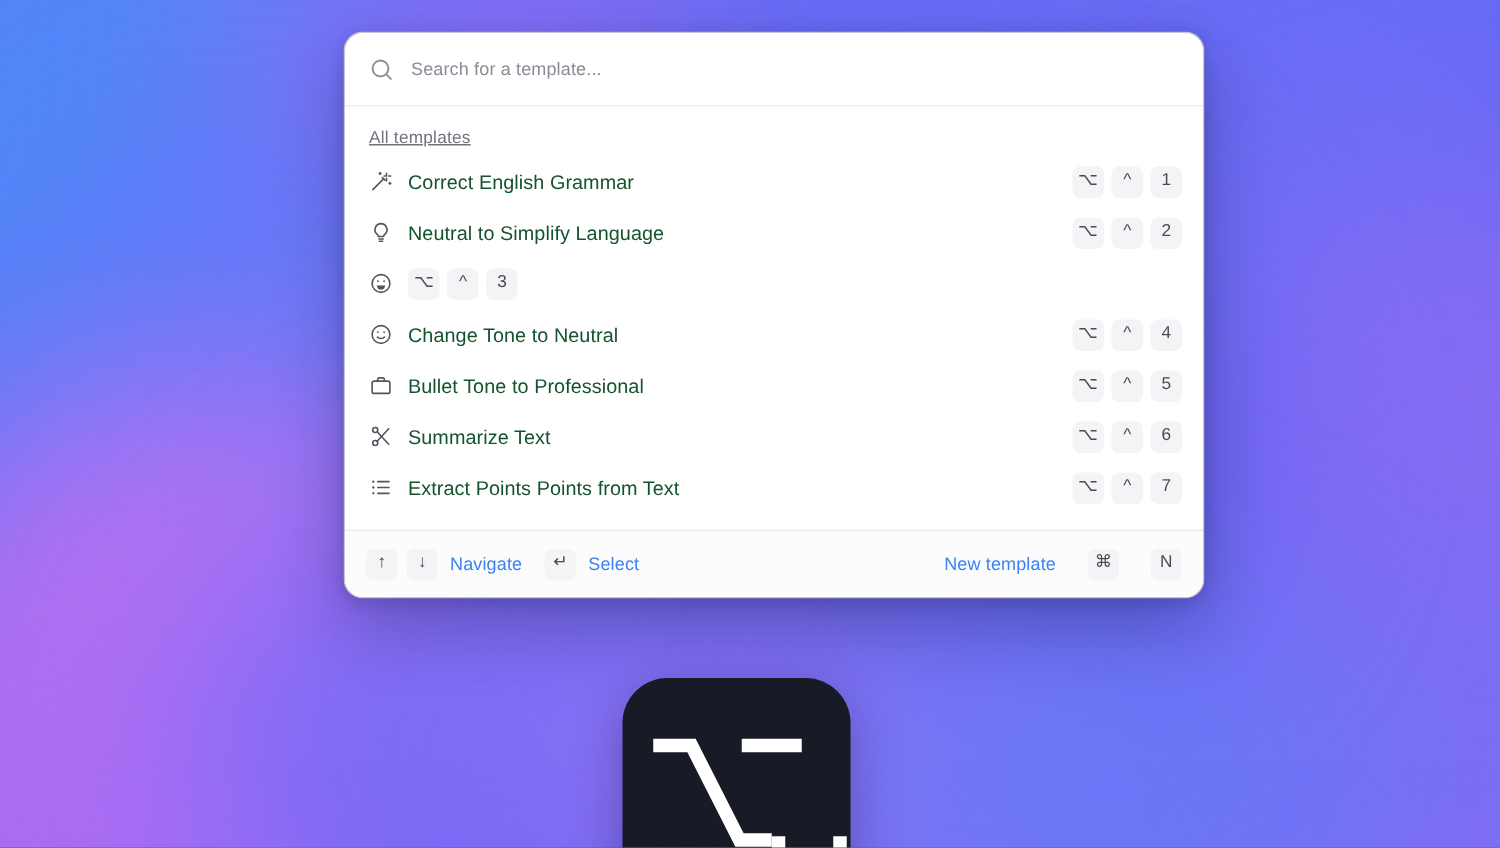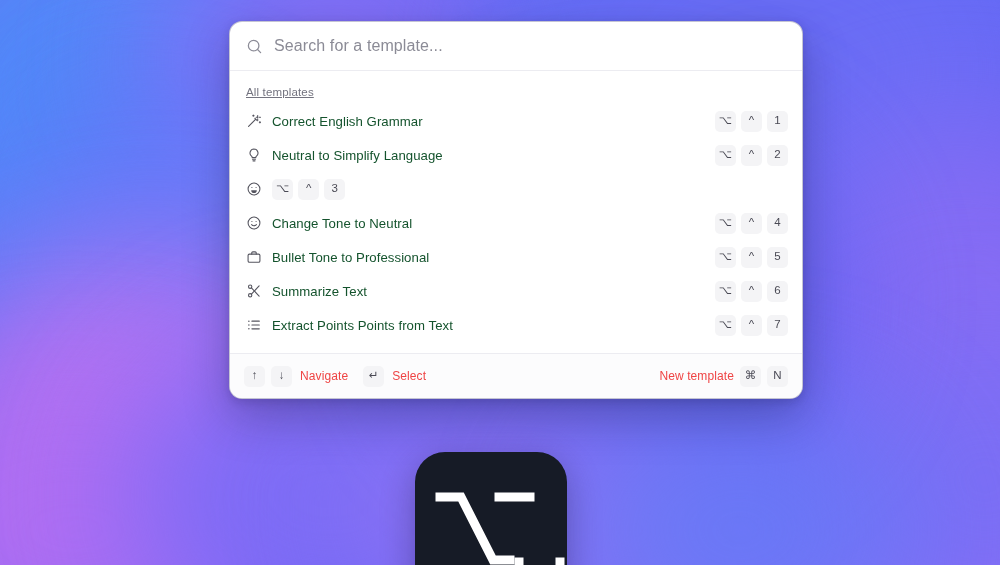--- a/index.html
+++ b/index.html
@@ -73,21 +73,21 @@
     flex: 0 0 17px;
     margin-right: 11px;
     color: #8d8d98;
     display: block;
   }
   #search-input {
     flex: 1 1 auto;
     border: 0;
     outline: 0;
     font-family: inherit;
-    font-size: 16px;
+    font-size: 12px;
     color: #ec4899;
     background: transparent;
     letter-spacing: .1px;
   }
   #search-input::placeholder { color: #8b8b96; }
 
   
   #list-area {
     flex: 1 1 auto;
     padding: 0 8px;
@@ -154,29 +154,29 @@
     padding: 0 14px;
   }
   .footer-group {
     display: flex;
     align-items: center;
     gap: 6px;
   }
   .footer-group + .footer-group { margin-left: 15px; }
   .footer-label {
     font-size: 12px;
-    color: #ef4444;
+    color: #3b82f6;
     margin-left: 2px;
     letter-spacing: .1px;
   }
   #footer-spacer { flex: 1 1 auto; }
   #footer-right {
     display: flex;
     align-items: center;
-    gap: 6px;
+    gap: 21px;
   }
 
   
   #app-icon {
     position: absolute;
     left: 415px;
     top: 452px;
     width: 152px;
     height: 150px;
     background: #161b26;

